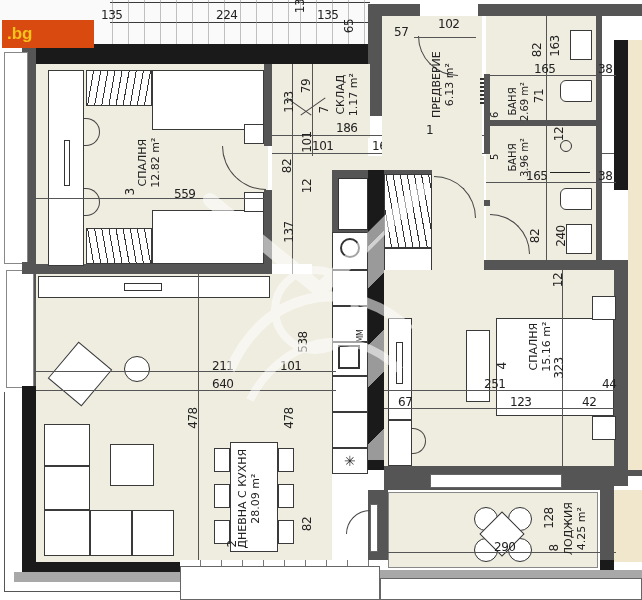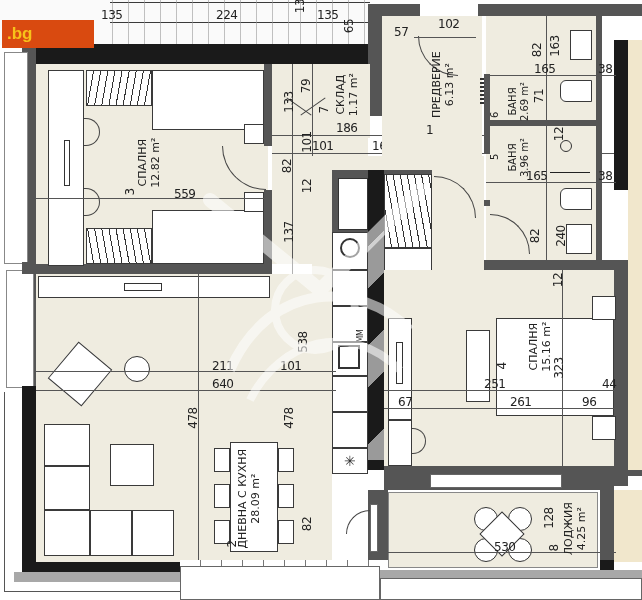--- a/index.html
+++ b/index.html
@@ -196,22 +196,22 @@
 <div class="room-label" style="left:506px;top:334px;width:70px;">
   <div>СПАЛНЯ</div>
   <div>15.16 m²</div>
 </div>
 <div class="dim rot" style="left:498px;top:360px;">4</div>
 <div class="dim rot" style="left:551px;top:274px;">12</div>
 <div class="dim" style="left:484px;top:378px;">251</div>
 <div class="dim rot" style="left:548px;top:362px;">323</div>
 <div class="dim" style="left:602px;top:378px;">44</div>
 <div class="dim" style="left:398px;top:396px;">67</div>
-<div class="dim" style="left:510px;top:396px;">261</div>
-<div class="dim" style="left:582px;top:396px;">96</div>
+<div class="dim" style="left:510px;top:396px;">123</div>
+<div class="dim" style="left:582px;top:396px;">42</div>
 
 <div class="abs floor" style="left:36px;top:274px;width:296px;height:288px;"></div>
 <div class="abs floor" style="left:312px;top:270px;width:20px;height:292px;"></div>
 <div class="abs furn" style="left:38px;top:276px;width:232px;height:22px;"></div>
 <div class="abs" style="left:124px;top:283px;width:36px;height:6px;border:1px solid #333;"></div>
 <div class="abs" style="left:198px;top:276px;width:1px;height:22px;background:#333;"></div>
 <div class="abs furn" style="left:58px;top:350px;width:44px;height:48px;transform:rotate(40deg);"></div>
 <div class="abs" style="left:124px;top:356px;width:24px;height:24px;border:1px solid #333;border-radius:50%;background:#fff;"></div>
 <div class="abs thin" style="left:36px;top:371px;width:300px;height:1px;"></div>
 <div class="abs thin" style="left:36px;top:390px;width:300px;height:1px;"></div>
@@ -258,21 +258,21 @@
 <div class="abs floor2" style="left:614px;top:490px;width:28px;height:72px;"></div>
 <div class="abs grey" style="left:380px;top:570px;width:262px;height:8px;"></div>
 <div class="abs" style="left:380px;top:578px;width:262px;height:22px;border:1px solid #666;background:#fff;box-sizing:border-box;"></div>
 <div class="door-arc" style="left:346px;top:510px;width:24px;height:24px;border-radius:24px 0 0 0;border-right:none;border-bottom:none;"></div>
 <div class="abs" style="left:474px;top:507px;width:22px;height:22px;border:1px solid #333;border-radius:50%;background:#fff;"></div>
 <div class="abs" style="left:508px;top:507px;width:22px;height:22px;border:1px solid #333;border-radius:50%;background:#fff;"></div>
 <div class="abs" style="left:474px;top:538px;width:22px;height:22px;border:1px solid #333;border-radius:50%;background:#fff;"></div>
 <div class="abs" style="left:508px;top:538px;width:22px;height:22px;border:1px solid #333;border-radius:50%;background:#fff;"></div>
 <div class="abs" style="left:486px;top:518px;width:30px;height:30px;border:1px solid #333;background:#fff;transform:rotate(45deg);"></div>
 <div class="abs thin" style="left:388px;top:552px;width:228px;height:1px;"></div>
-<div class="dim" style="left:494px;top:541px;">530</div>
+<div class="dim" style="left:494px;top:541px;">290</div>
 <div class="dim rot" style="left:538px;top:512px;">128</div>
 <div class="dim rot" style="left:550px;top:542px;">8</div>
 <div class="room-label" style="left:544px;top:516px;width:64px;">
   <div>ЛОДЖИЯ</div>
   <div>4.25 m²</div>
 </div>
 
 <svg class="wm" viewBox="0 0 250 250">
   <path d="M20 30 L130 120 L230 20" stroke="#ffffff" stroke-width="14" fill="none" stroke-linecap="round"></path>
   <path d="M40 200 C80 110 170 110 220 160" stroke="#ffffff" stroke-width="10" fill="none"></path>

